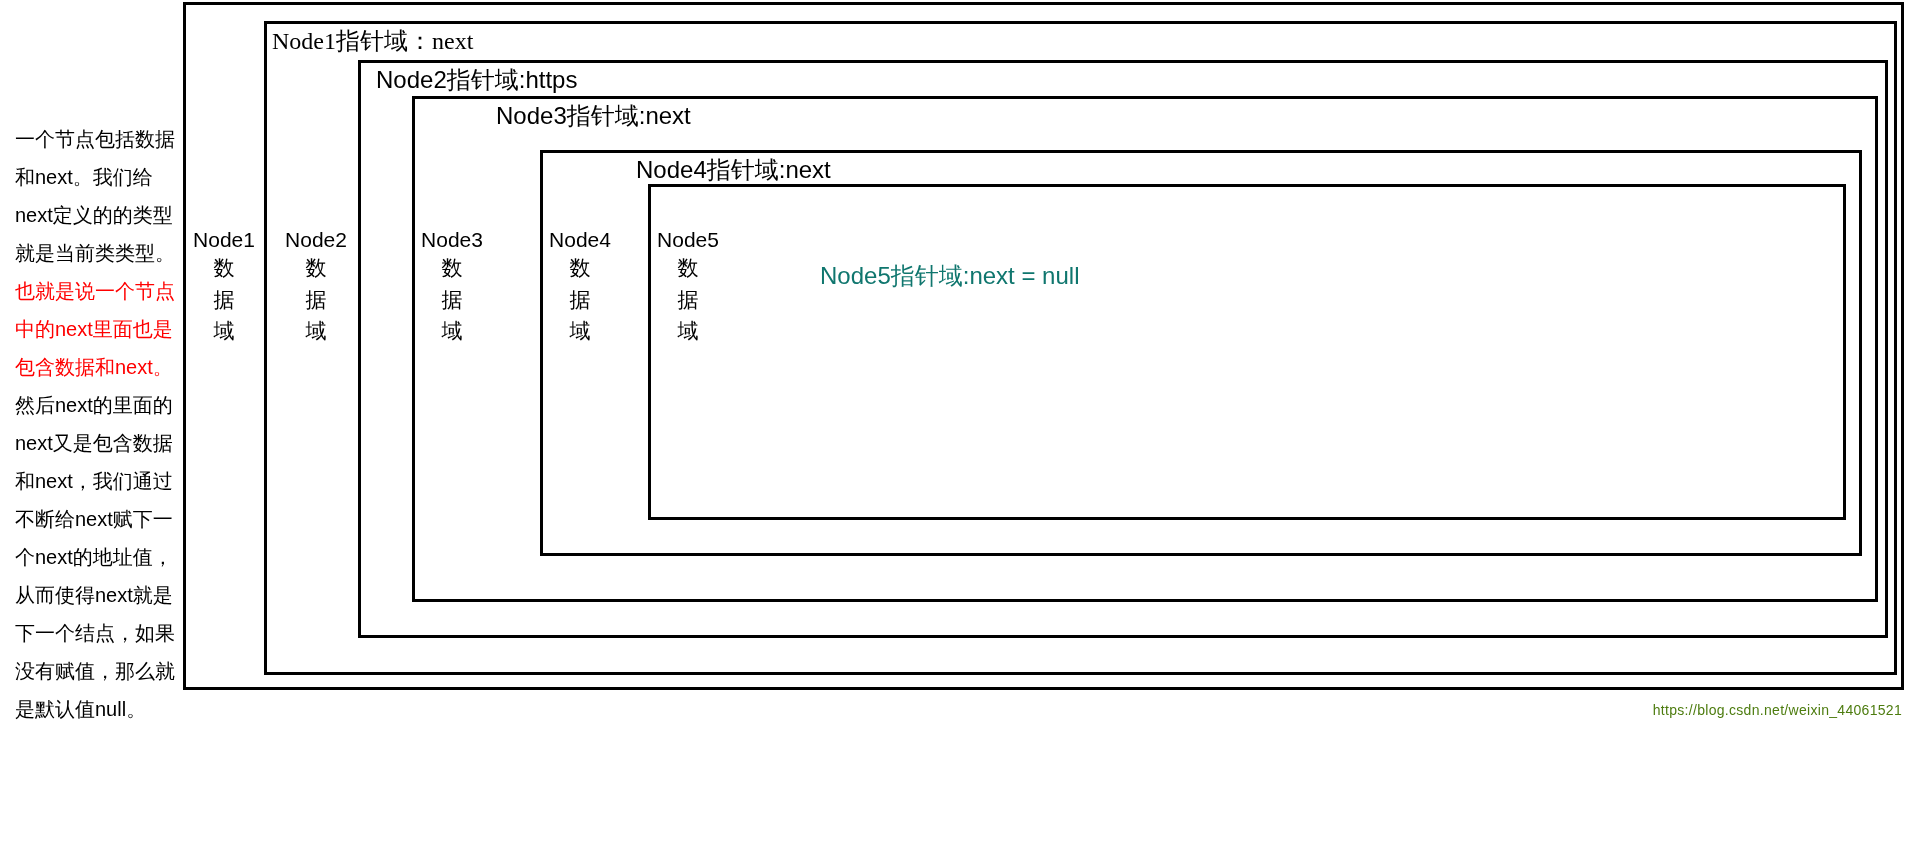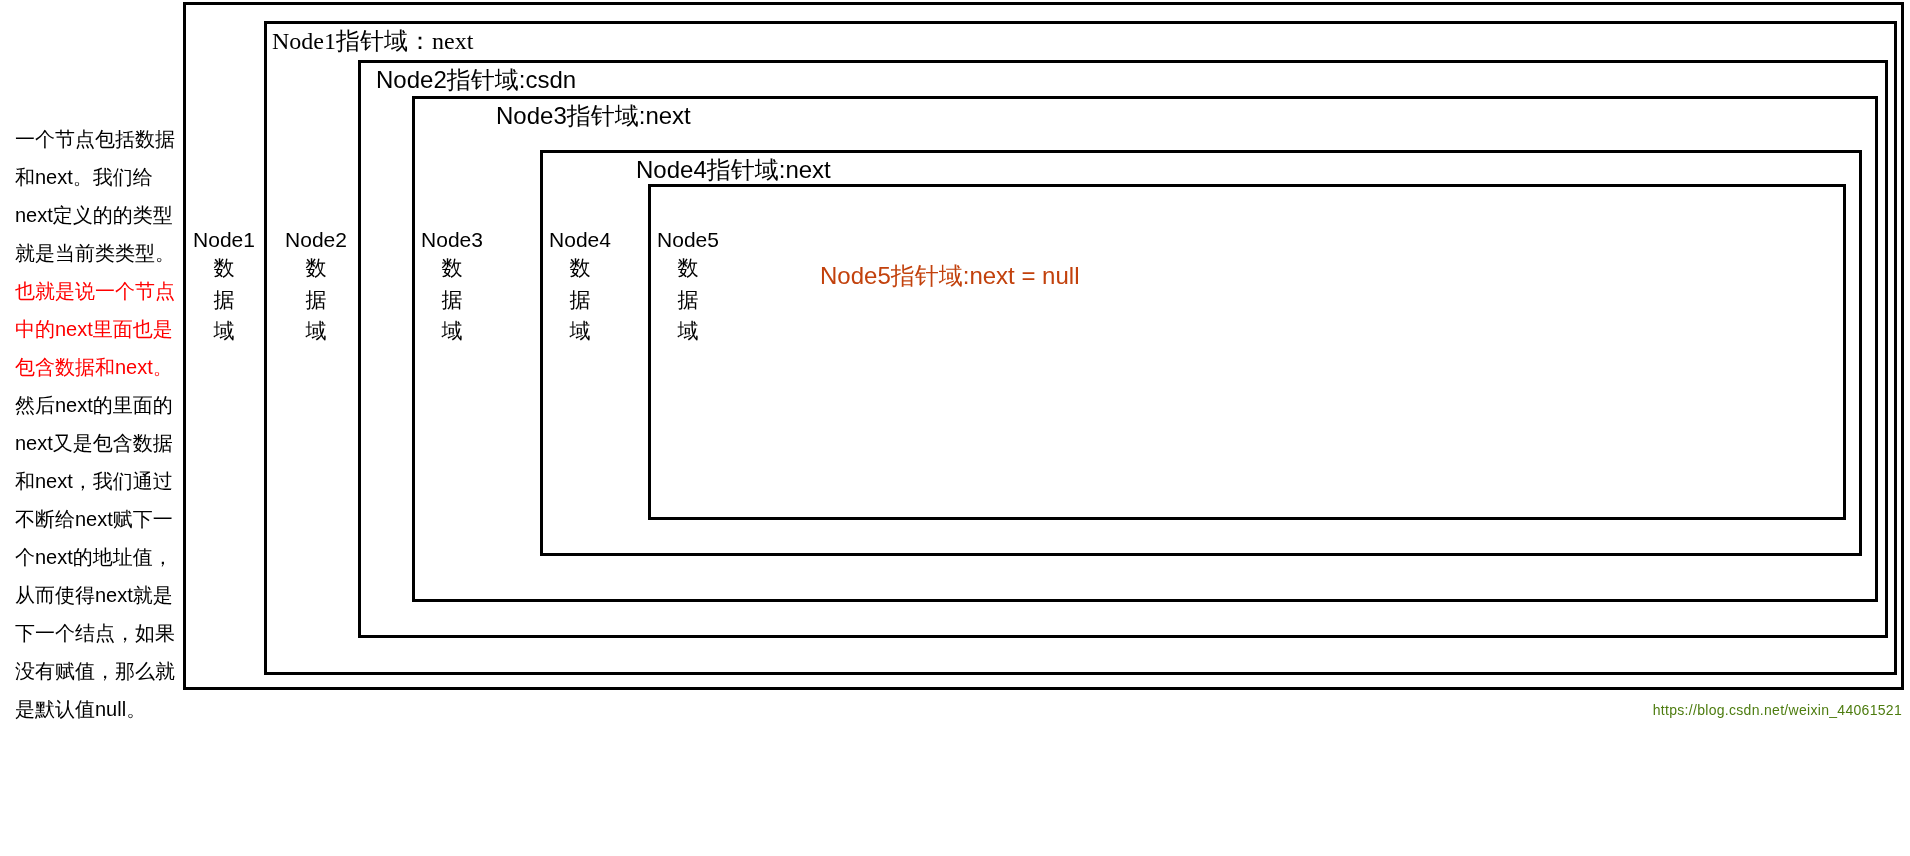--- a/index.html
+++ b/index.html
@@ -63,21 +63,21 @@
 
   
   .b4 { left: 540px; top: 150px; width: 1316px; height: 400px; }
   .t4 { left: 636px; top: 154px; }
   .d4 { left: 544px; top: 228px; text-align: center; }
 
   
   .b5 { left: 648px; top: 184px; width: 1192px; height: 330px; }
   .b5d{ left: 648px; top: 184px; width: 85px;   height: 330px; border:3px solid #000; position:absolute; border-right:none;}
   .d5 { left: 652px; top: 228px; }
-  .t5 { position:absolute; left: 820px; top: 260px; font-size:24px; color:#c2410c; white-space:nowrap; }
+  .t5 { position:absolute; left: 820px; top: 260px; font-size:24px; color:#0f766e; white-space:nowrap; }
 
   .wm {
     position: absolute;
     right: 8px;
     bottom: 138px;
     font-size: 14px;
     color: #4d7c0f;
     letter-spacing: 0.3px;
   }
 </style>
@@ -93,21 +93,21 @@
 <div class="box b1"></div>
 <div class="title t1">Node1指针域：next</div>
 <div class="data d1">
   <span class="n">Node1</span>
   <span class="v">数</span>
   <span class="v">据</span>
   <span class="v">域</span>
 </div>
 
 <div class="box b2"></div>
-<div class="title t2">Node2指针域:csdn</div>
+<div class="title t2">Node2指针域:https</div>
 <div class="data d2">
   <span class="n">Node2</span>
   <span class="v">数</span>
   <span class="v">据</span>
   <span class="v">域</span>
 </div>
 
 <div class="box b3"></div>
 <div class="title t3">Node3指针域:next</div>
 <div class="data d3">

